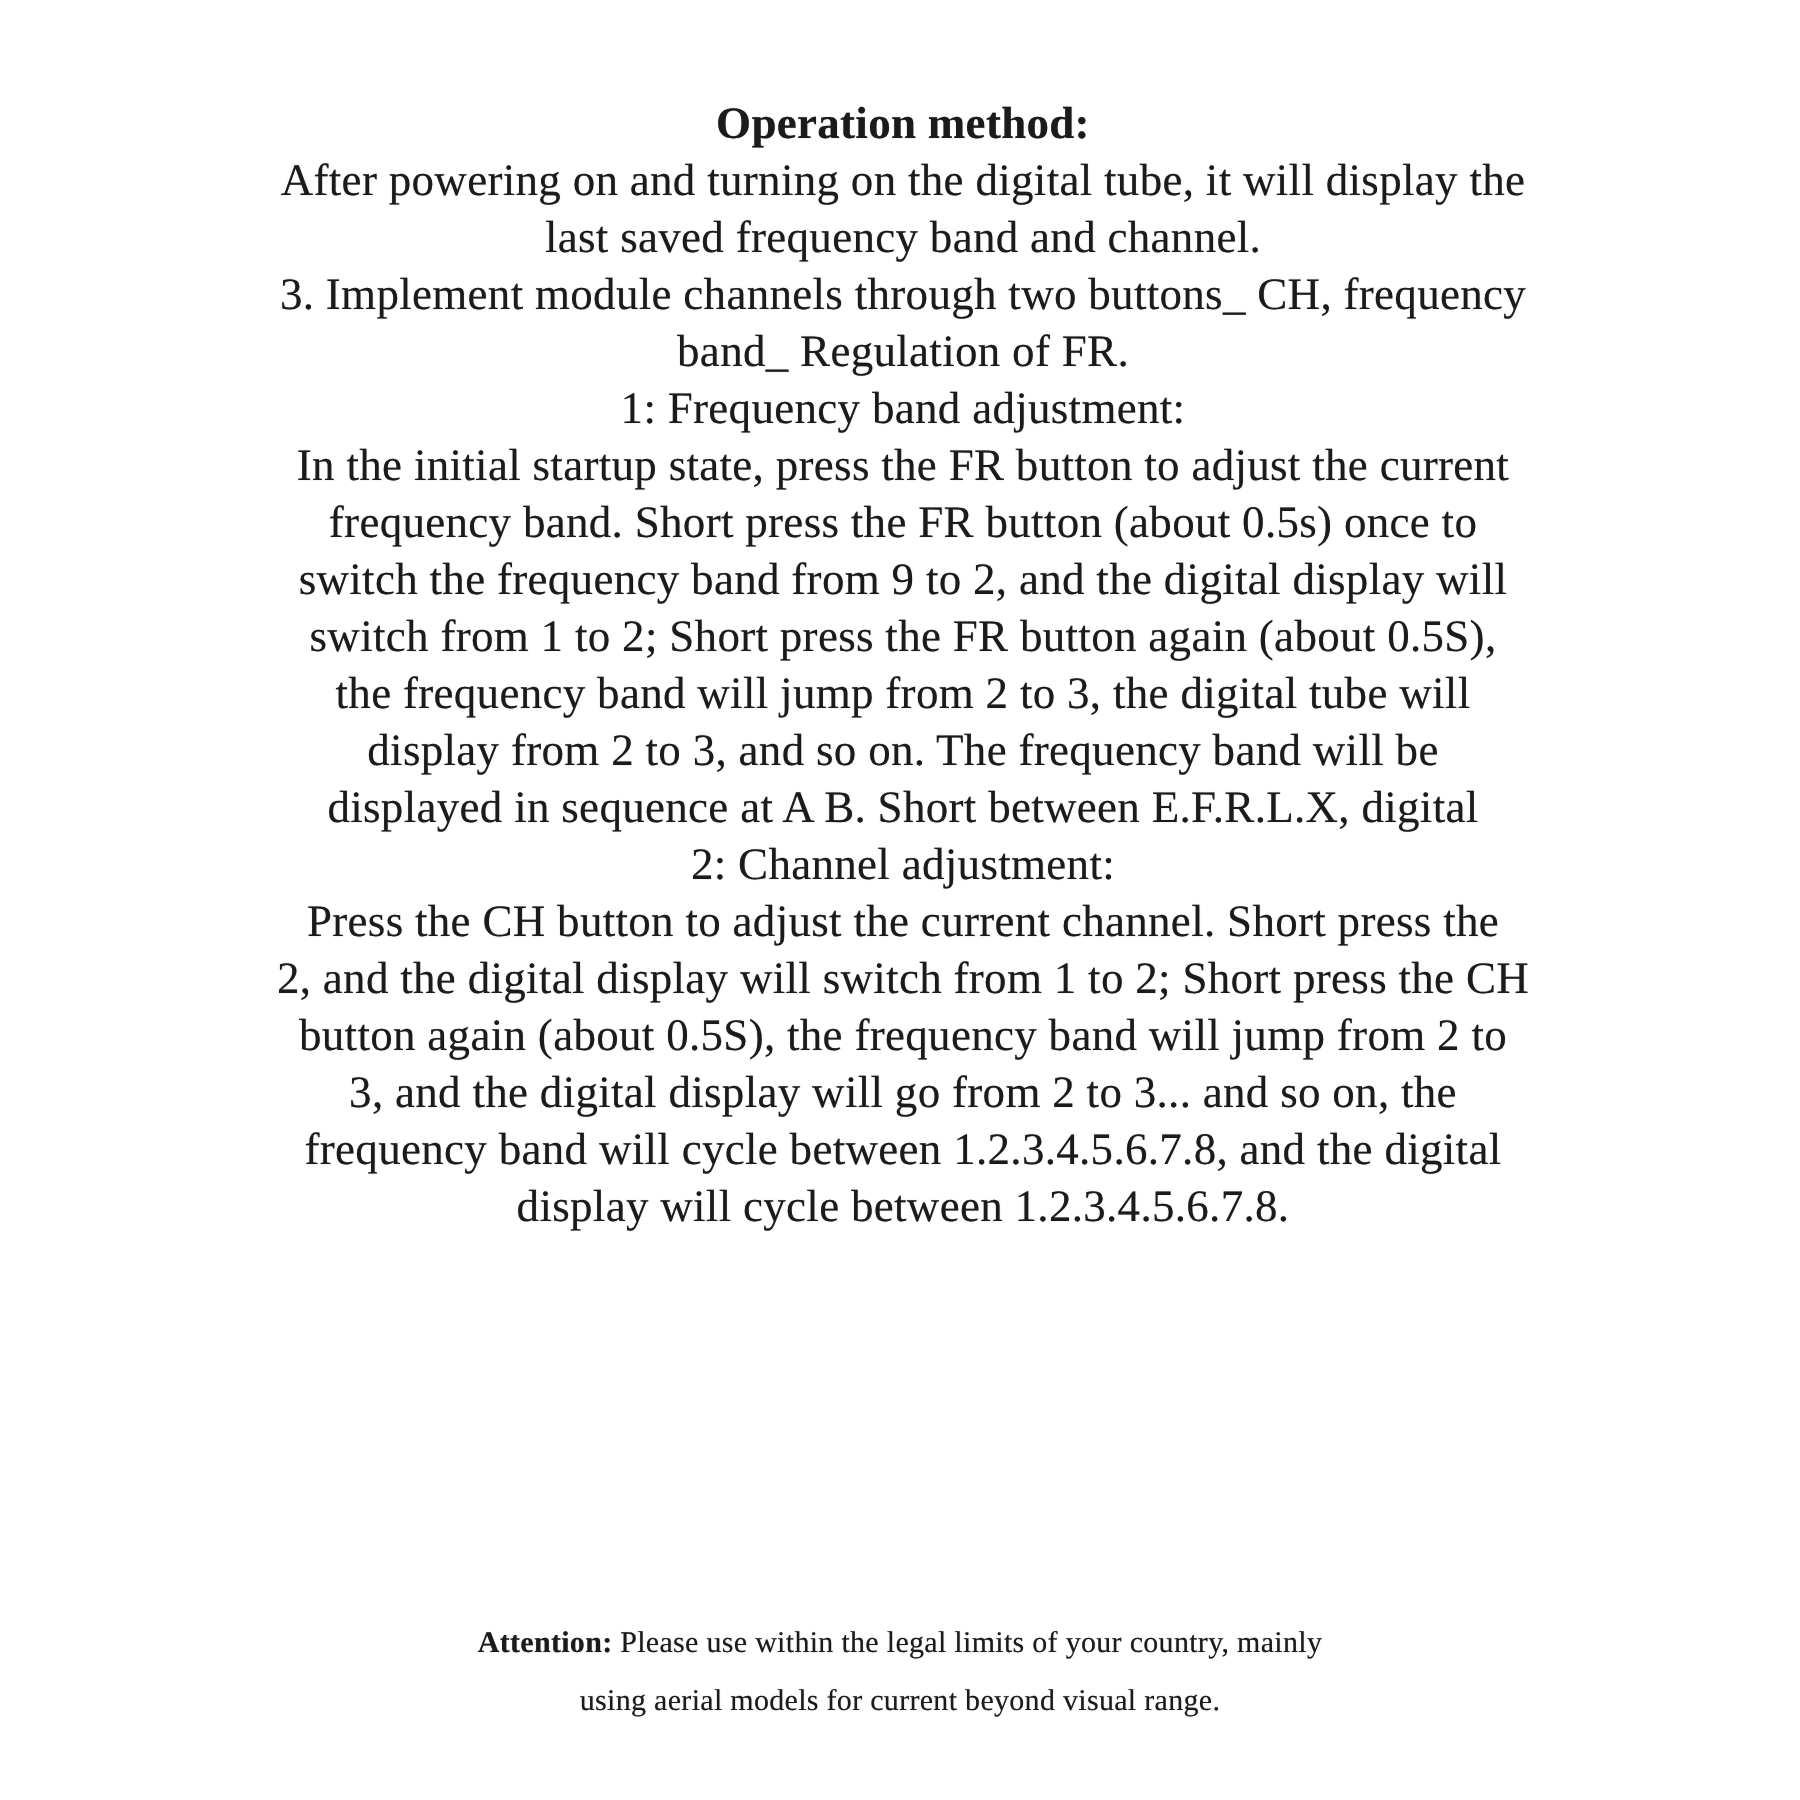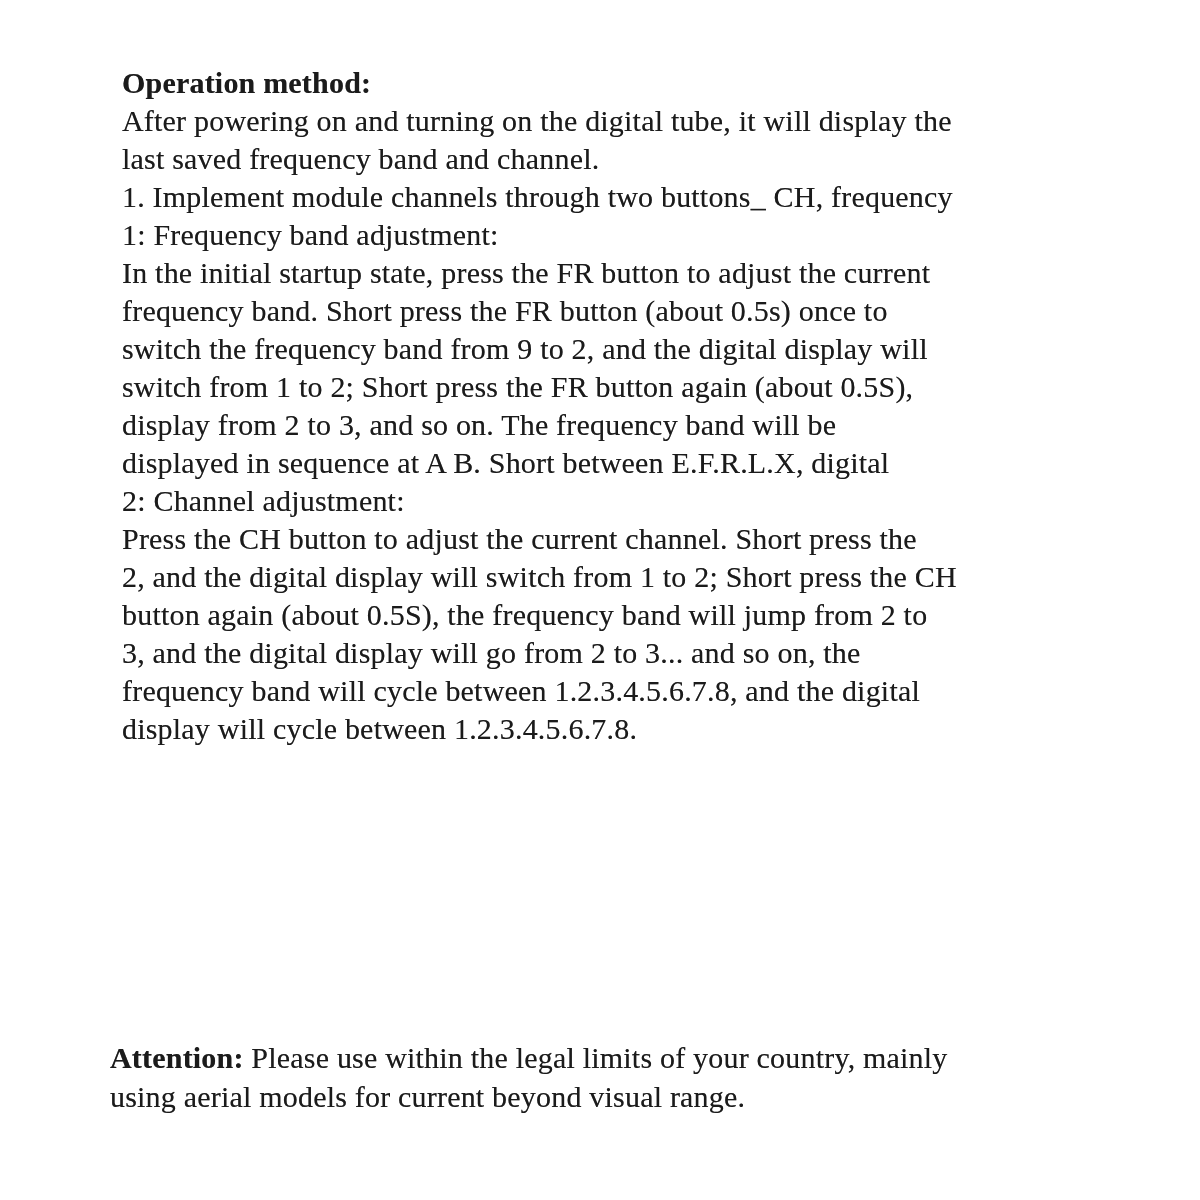--- a/index.html
+++ b/index.html
@@ -8,20 +8,21 @@
     background: #ffffff;
   }
   .page {
     position: relative;
     width: 1200px;
     height: 1200px;
     background: #ffffff;
     overflow: hidden;
     font-family: "Liberation Serif", "DejaVu Serif", serif;
     color: #1b1b1b;
+    text-align: center;
   }
   .main-text {
     position: absolute;
     left: 122px;
     top: 64px;
     width: 960px;
     font-size: 30px;
     line-height: 38px;
     letter-spacing: 0.2px;
     
@@ -29,47 +30,49 @@
   }
   .main-text .title {
     font-weight: bold;
   }
   .line {
     white-space: pre;
   }
   .attention {
     position: absolute;
     left: 110px;
-    top: 1038px;
+    top: 1076px;
     width: 980px;
-    font-size: 30px;
+    font-size: 20px;
     line-height: 39px;
     letter-spacing: 0.2px;
     text-shadow: 0 0 0.6px rgba(30,30,30,0.55);
   }
   .attention .bold-label {
     font-weight: bold;
   }
 </style>
 </head>
 <body>
 
 <div class="page">
 
   <div class="main-text">
     <div class="line title">Operation method:</div>
     <div>
         <div class="line">After powering on and turning on the digital tube, it will display the</div>
         <div class="line">last saved frequency band and channel.</div>
-        <div class="line">1. Implement module channels through two buttons_ CH, frequency</div>
+        <div class="line">3. Implement module channels through two buttons_ CH, frequency</div>
+        <div class="line">band_ Regulation of FR.</div>
         <div class="line">1: Frequency band adjustment:</div>
         <div class="line">In the initial startup state, press the FR button to adjust the current</div>
         <div class="line">frequency band. Short press the FR button (about 0.5s) once to</div>
         <div class="line">switch the frequency band from 9 to 2, and the digital display will</div>
         <div class="line">switch from 1 to 2; Short press the FR button again (about 0.5S),</div>
+        <div class="line">the frequency band will jump from 2 to 3, the digital tube will</div>
         <div class="line">display from 2 to 3, and so on. The frequency band will be</div>
         <div class="line">displayed in sequence at A B. Short between E.F.R.L.X, digital</div>
         <div class="line">2: Channel adjustment:</div>
         <div class="line">Press the CH button to adjust the current channel. Short press the</div>
         <div class="line">2, and the digital display will switch from 1 to 2; Short press the CH</div>
         <div class="line">button again (about 0.5S), the frequency band will jump from 2 to</div>
         <div class="line">3, and the digital display will go from 2 to 3... and so on, the</div>
         <div class="line">frequency band will cycle between 1.2.3.4.5.6.7.8, and the digital</div>
         <div class="line">display will cycle between 1.2.3.4.5.6.7.8.</div>
       </div>

